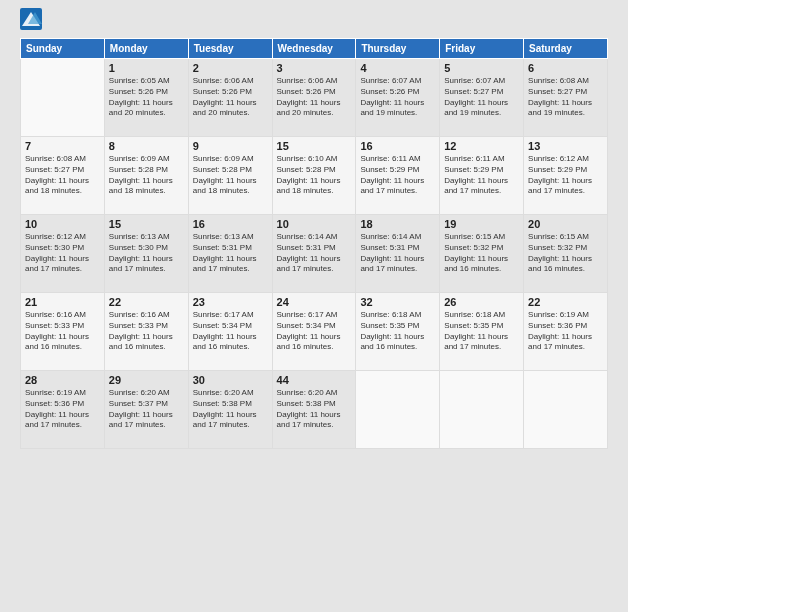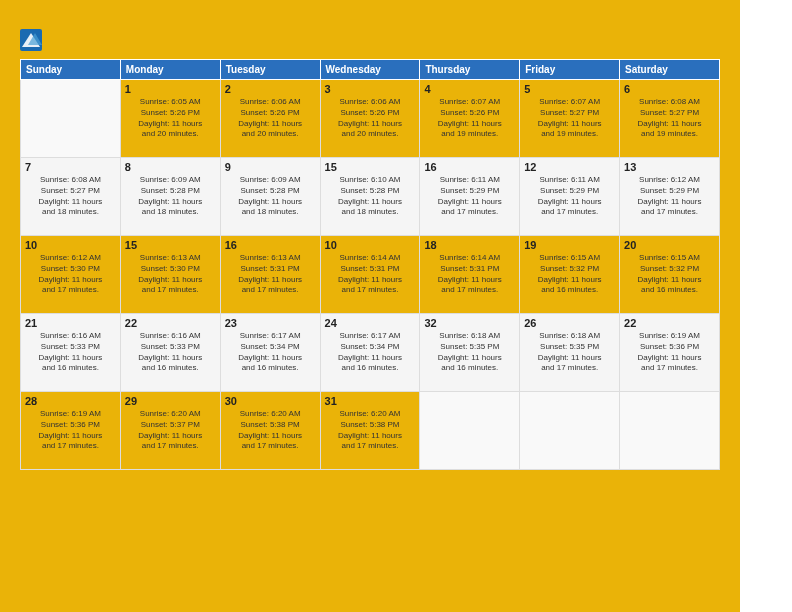--- a/index.html
+++ b/index.html
@@ -4,24 +4,24 @@
   <style>
     * { margin: 0; padding: 0; box-sizing: border-box; }
     body {
       font-family: Arial, sans-serif;
       background: #fff;
       width: 792px;
       height: 612px;
       overflow: hidden;
     }
     .page {
-      width: 740px;
+      width: 628px;
       height: 612px;
-      padding: 29px 20px 10px 20px;
-      background: #eab308;
+      padding: 8px 20px 10px 20px;
+      background: #e5e5e5;
     }
     .header {
       display: flex;
       justify-content: space-between;
       align-items: flex-start;
       margin-bottom: 8px;
     }
     .logo {
       display: flex;
       align-items: center;
@@ -73,21 +73,20 @@
       font-size: 11px;
       font-weight: bold;
       color: #222;
       display: block;
       margin-bottom: 2px;
     }
     .day-info {
       color: #333;
       font-size: 8px;
       line-height: 1.35;
-      text-align: center;
     }
     .empty-cell {
       background: #f9f9f9;
     }
     .row-alt {
       background: #f5f5f5;
     }
   </style>
 </head>
 <body>
@@ -248,21 +247,21 @@
           </td>
           <td>
             <span class="day-num">29</span>
             <div class="day-info">Sunrise: 6:20 AM<br>Sunset: 5:37 PM<br>Daylight: 11 hours<br>and 17 minutes.</div>
           </td>
           <td>
             <span class="day-num">30</span>
             <div class="day-info">Sunrise: 6:20 AM<br>Sunset: 5:38 PM<br>Daylight: 11 hours<br>and 17 minutes.</div>
           </td>
           <td>
-            <span class="day-num">31</span>
+            <span class="day-num">44</span>
             <div class="day-info">Sunrise: 6:20 AM<br>Sunset: 5:38 PM<br>Daylight: 11 hours<br>and 17 minutes.</div>
           </td>
           <td class="empty-cell"></td>
           <td class="empty-cell"></td>
           <td class="empty-cell"></td>
         </tr>
       </tbody>
   </table>
 </div>
 

